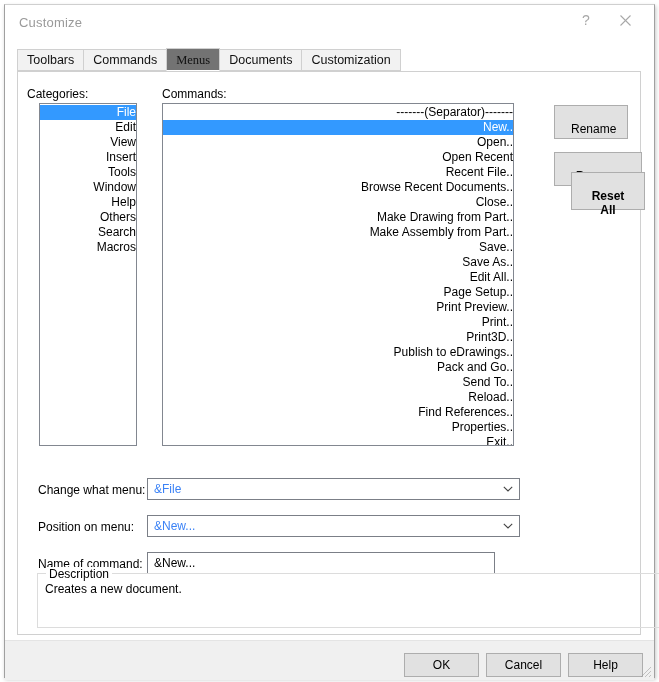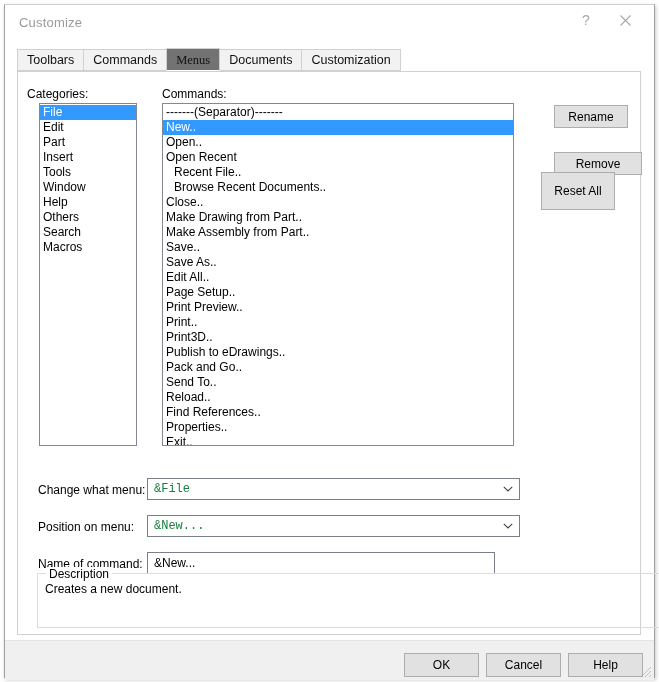--- a/index.html
+++ b/index.html
@@ -130,20 +130,21 @@
   }
 
   
   .listbox {
     position: absolute;
     box-sizing: border-box;
     border: 1px solid #828790;
     background: #ffffff;
     overflow: hidden;
     padding: 1px 0 0 0;
+    text-align: right;
   }
   #categories-list { left: 34px; top: 98px; width: 98px; height: 343px; }
   #commands-list   { left: 157px; top: 98px; width: 352px; height: 343px; }
 
   .lrow {
     height: 15px;
     line-height: 15px;
     padding-left: 3px;
     font-size: 12px;
     color: #000000;
@@ -163,42 +164,41 @@
     position: absolute;
     box-sizing: border-box;
     border: 1px solid #adadad;
     background: #e1e1e1;
     color: #000000;
     font-size: 12px;
     font-family: "Liberation Sans", sans-serif;
     text-align: center;
     cursor: default;
     user-select: none;
-    padding: 4px;
+    padding: 16px;
   }
   #btn-rename  { left: 549px; top: 100px; width: 74px; height: 23px; }
   #btn-remove  { left: 549px; top: 135px; width: 88px; height: 23px; margin-top: 12px; }
-  #btn-resetall{ left: 536px; top: 167px; width: 74px; height: 38px; }
+  #btn-resetall{ left: 566px; top: 167px; width: 74px; height: 38px; font-weight: bold; }
 
   
   .combo {
     position: absolute;
     box-sizing: border-box;
     border: 1px solid #7b7f87;
     background: #ffffff;
     height: 22px;
     line-height: 20px;
     font-size: 12px;
     padding-left: 6px;
-    color: #15803d;
+    color: #3b82f6;
     cursor: default;
     user-select: none;
     white-space: nowrap;
     overflow: hidden;
-    font-family: Liberation Mono, monospace;
   }
   .combo .arrow {
     position: absolute;
     right: 6px;
     top: 0;
     height: 20px;
     line-height: 20px;
     color: #3b3b3b;
   }
   .combo .arrow svg { display: block; margin-top: 7px; }
@@ -312,21 +312,21 @@
       </div>
 
     <div class="tabpage"></div>
 
     <div class="flabel" style="left:22px; top:82px;">Categories:</div>
     <div class="flabel" style="left:157px; top:82px;">Commands:</div>
 
     <div class="listbox" id="categories-list">
         <div class="lrow selected">File</div>
         <div class="lrow">Edit</div>
-        <div class="lrow">Part</div>
+        <div class="lrow">View</div>
         <div class="lrow">Insert</div>
         <div class="lrow">Tools</div>
         <div class="lrow">Window</div>
         <div class="lrow">Help</div>
         <div class="lrow">Others</div>
         <div class="lrow">Search</div>
         <div class="lrow">Macros</div>
       </div>
     <div class="listbox" id="commands-list">
         <div class="lrow">-------(Separator)-------</div>

